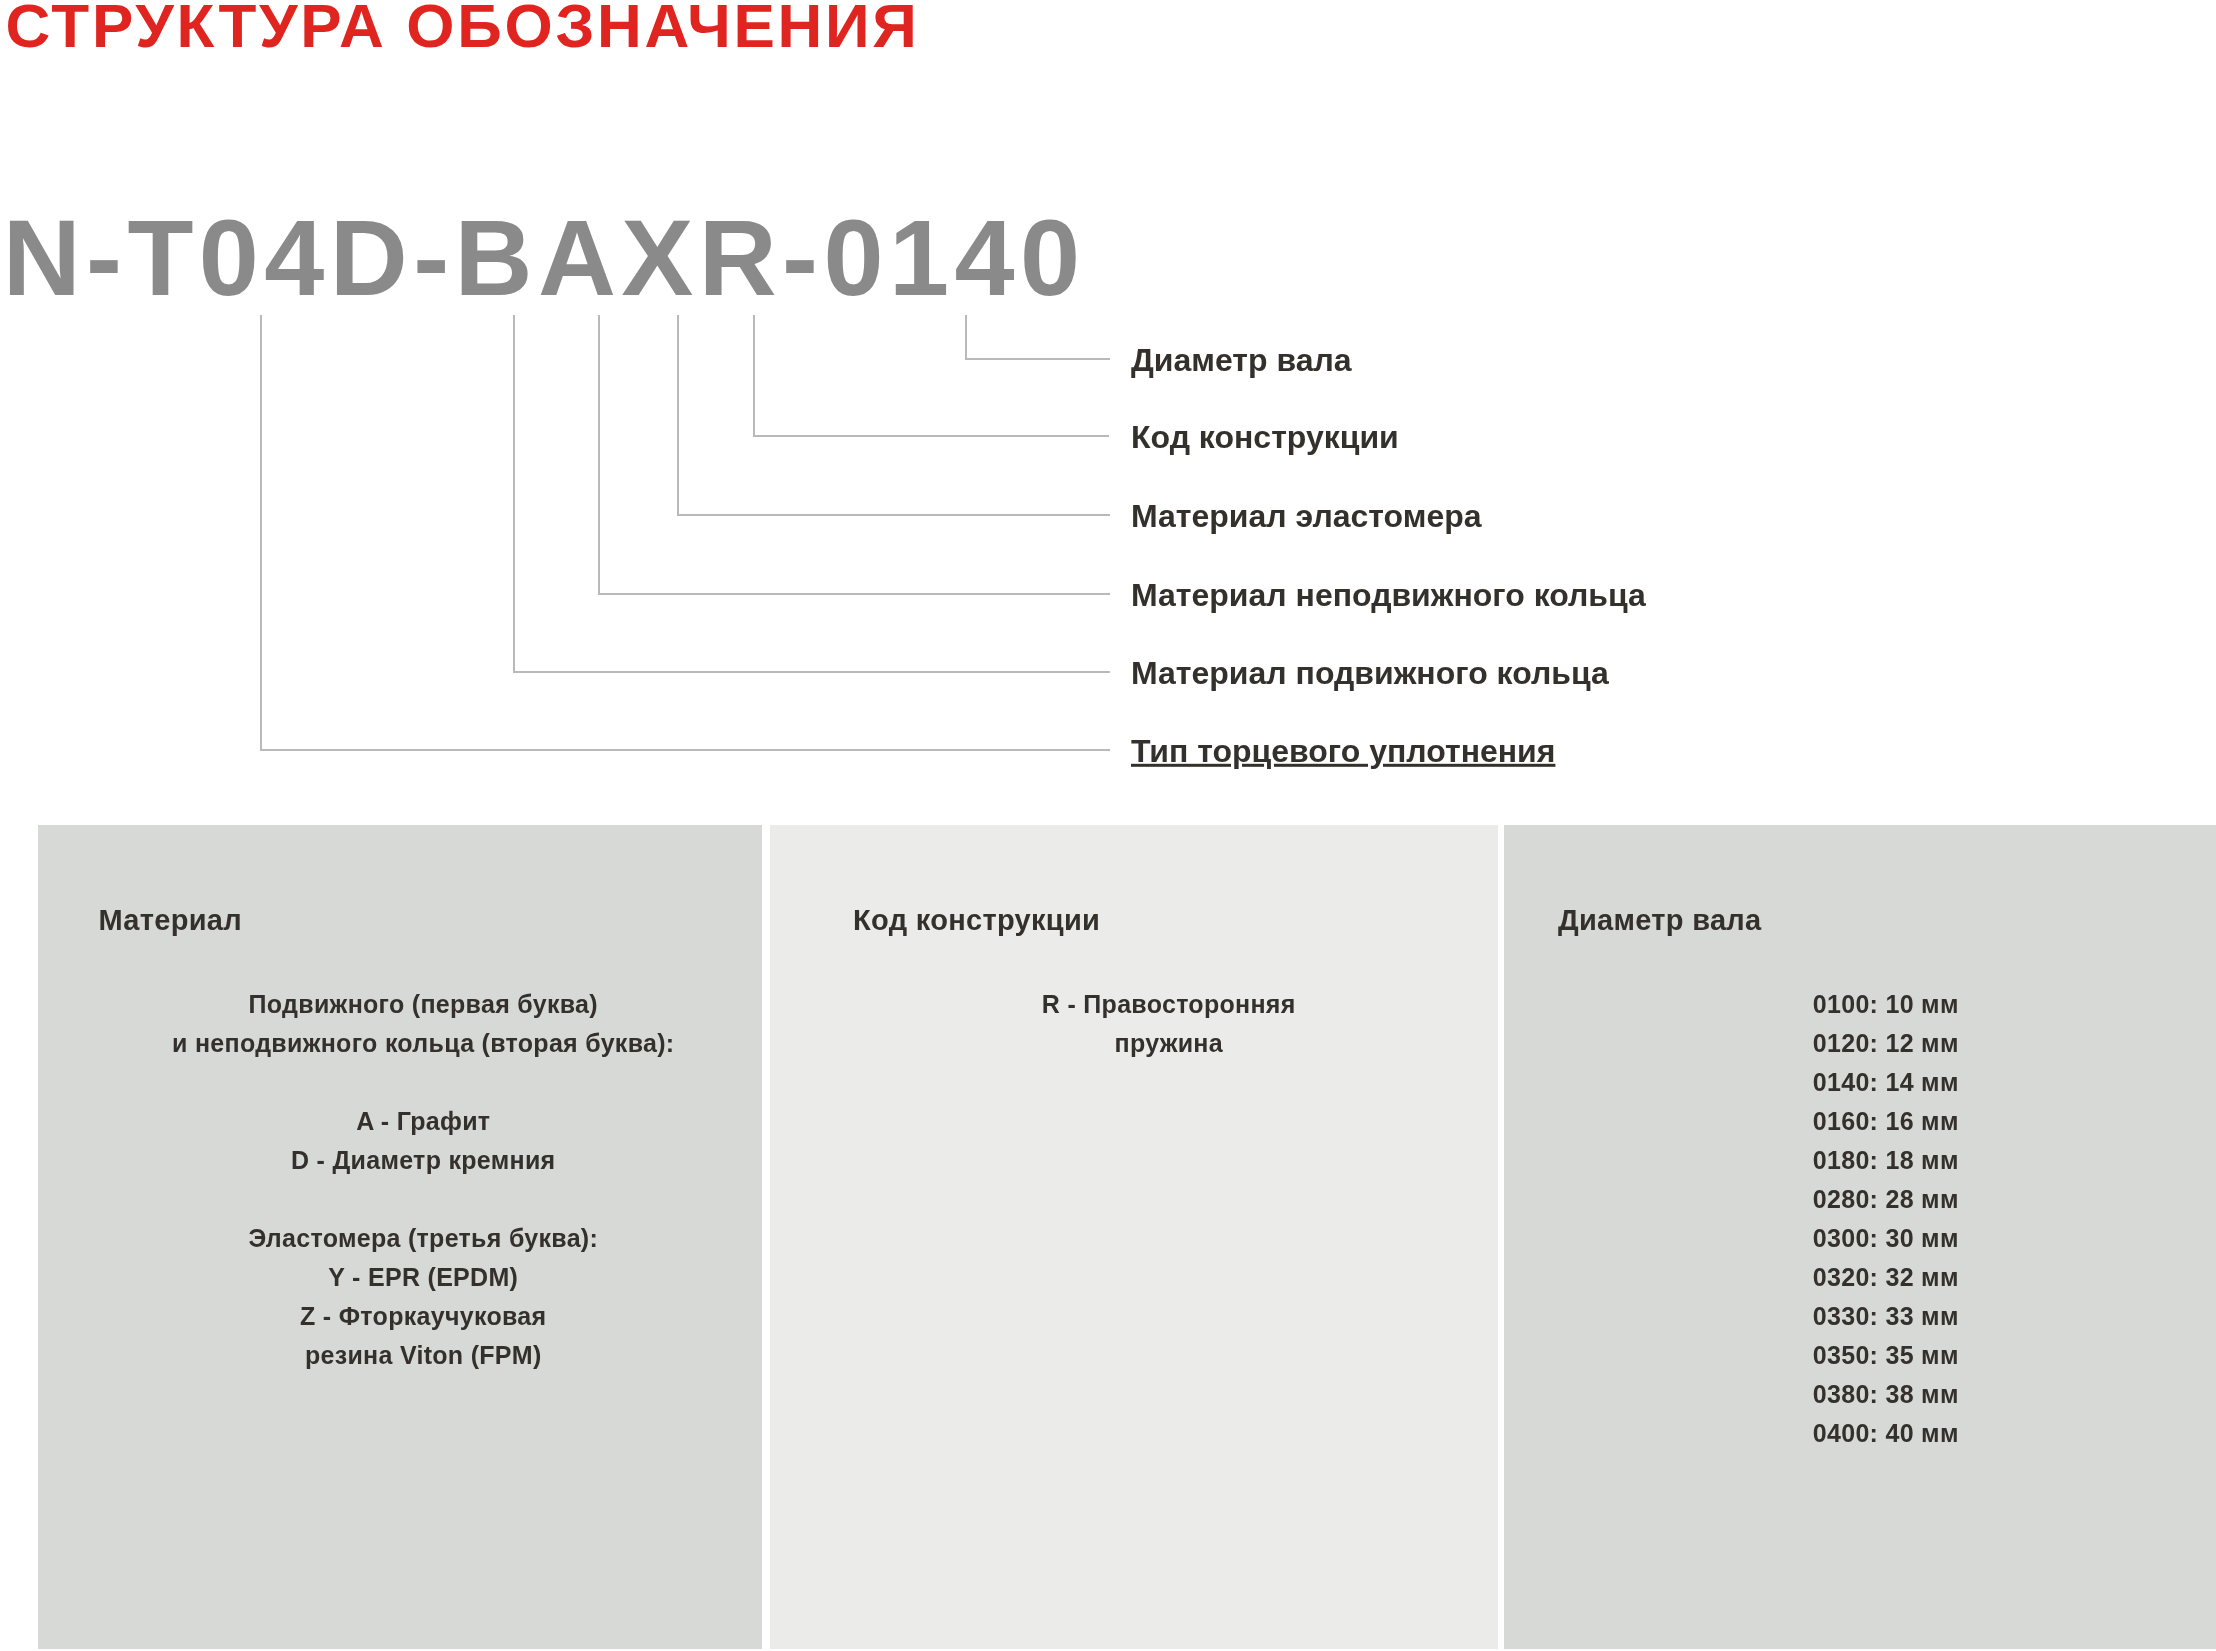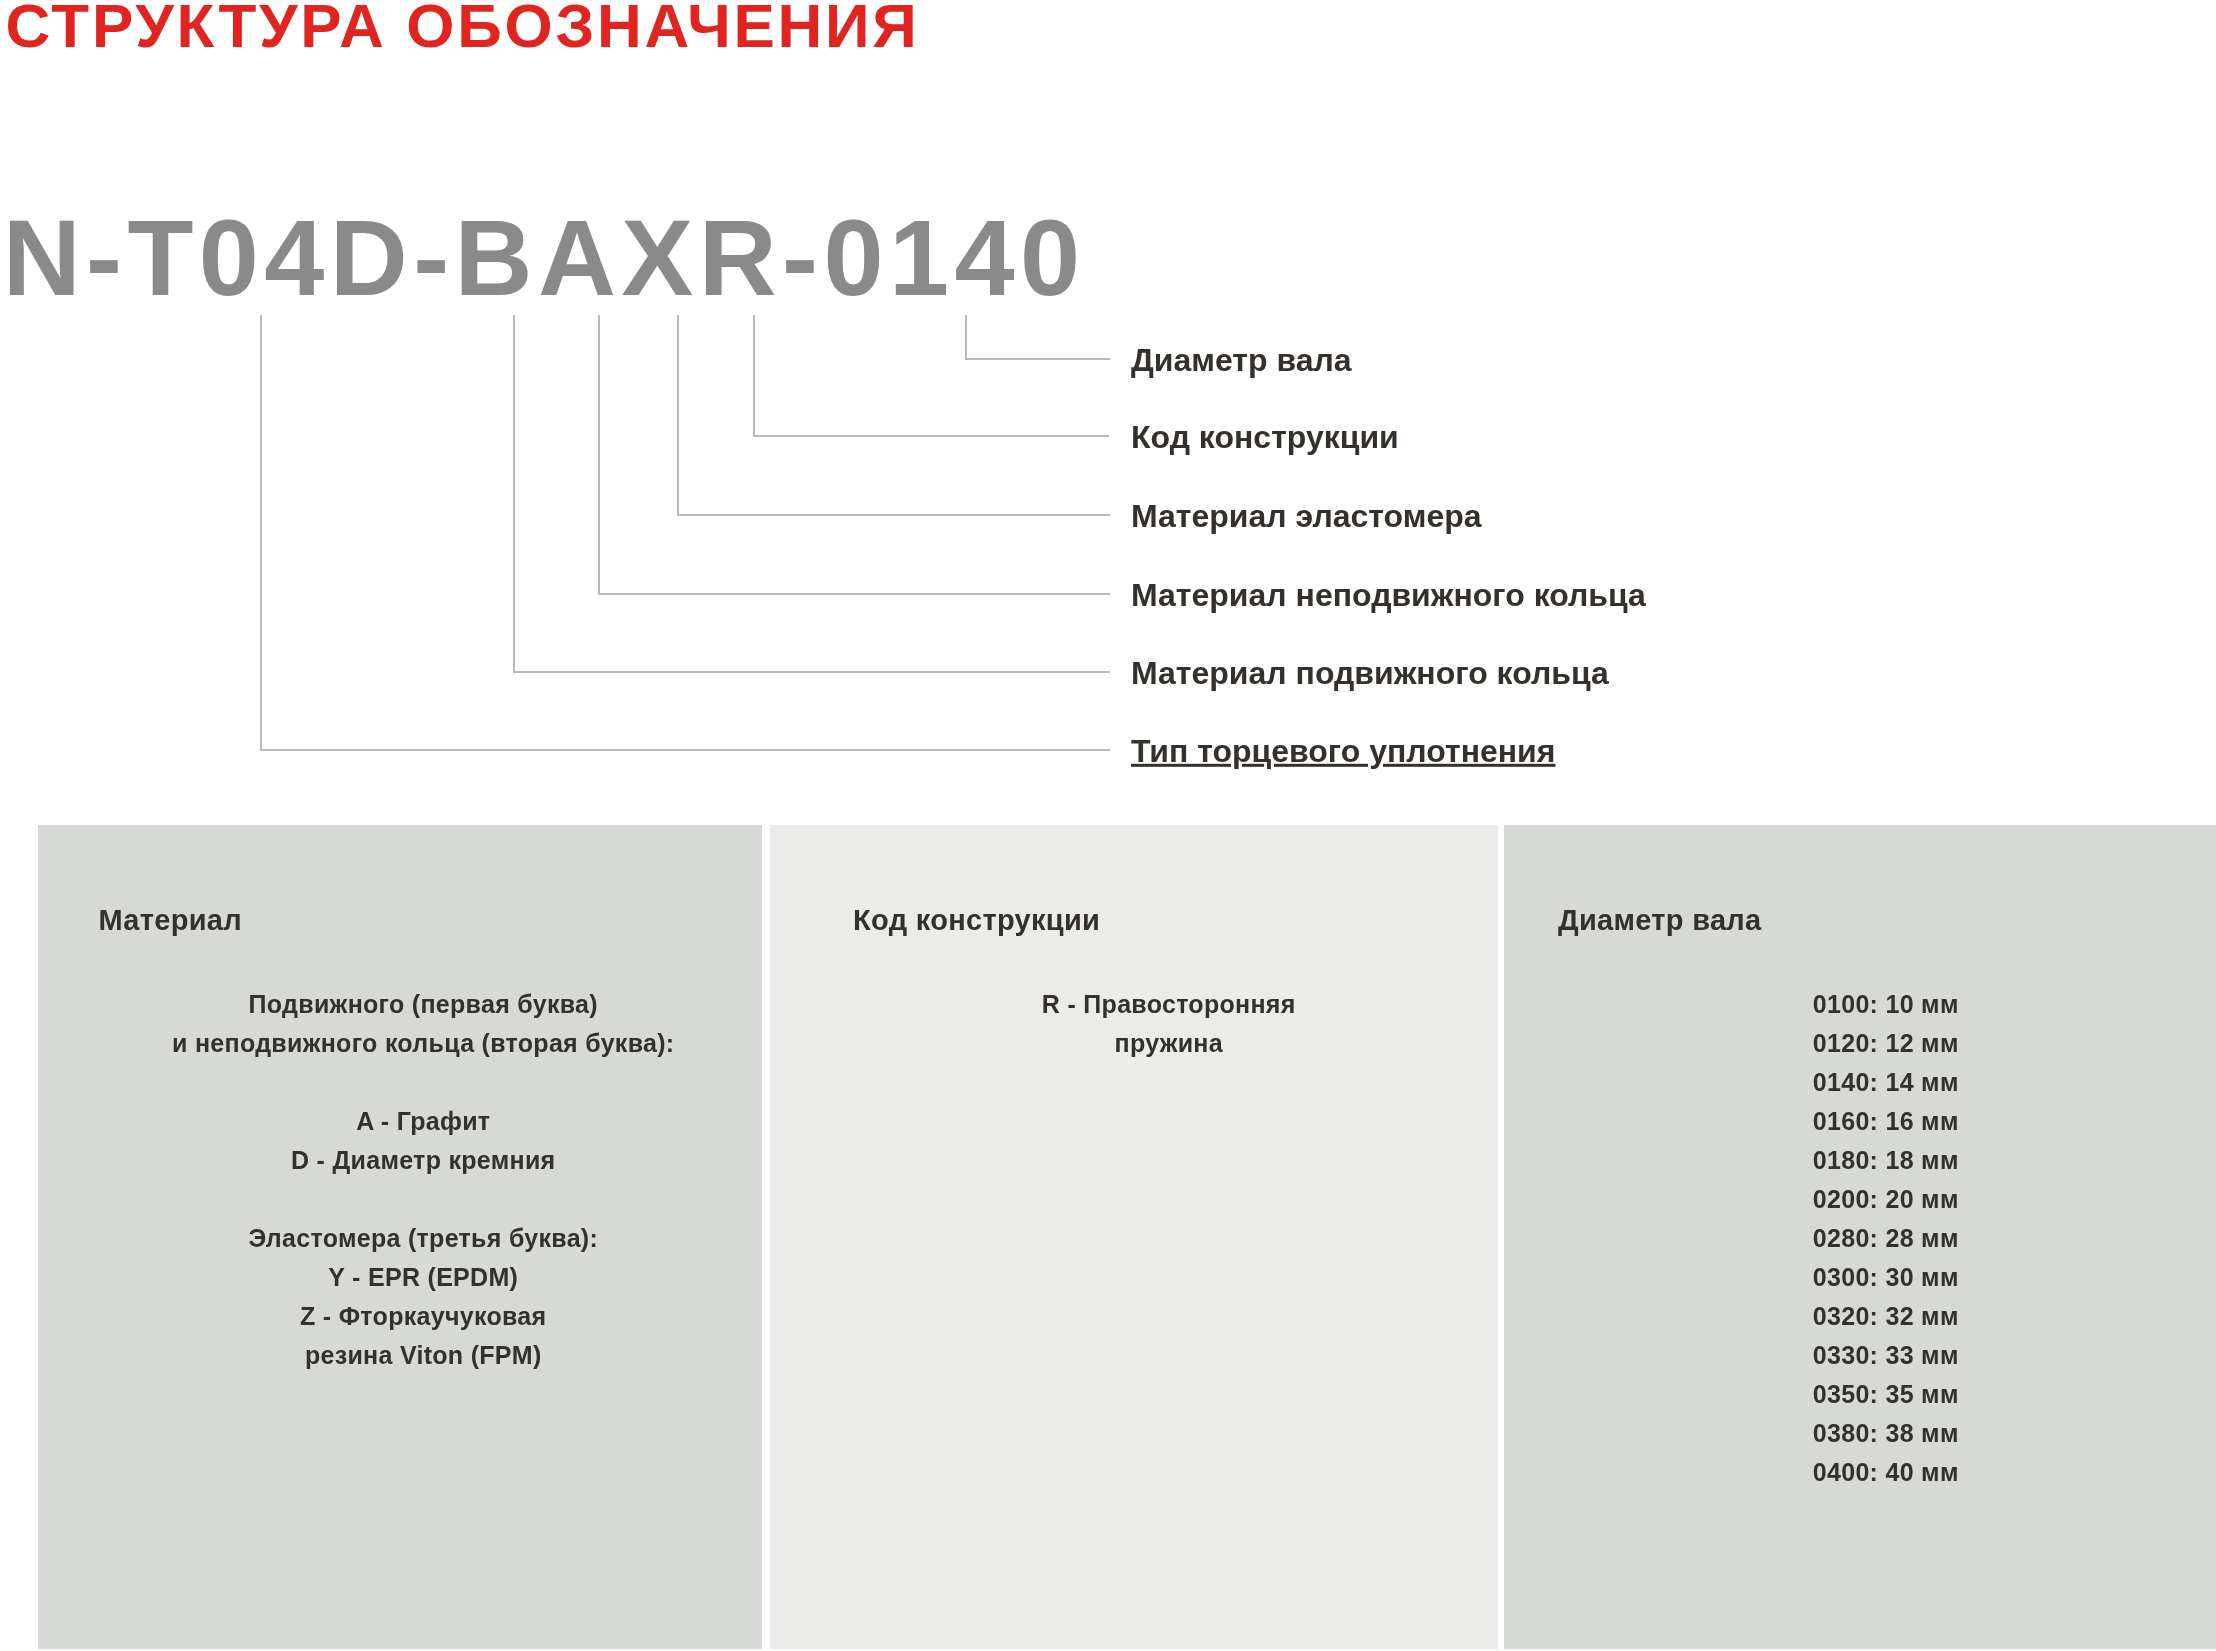--- a/index.html
+++ b/index.html
@@ -123,21 +123,20 @@
 </div>
 
 <div class="panel panel-3">
   <div class="panel-header">Диаметр вала</div>
   <div class="panel-rows">
     <div class="row">0100: 10 мм</div>
     <div class="row">0120: 12 мм</div>
     <div class="row">0140: 14 мм</div>
     <div class="row">0160: 16 мм</div>
     <div class="row">0180: 18 мм</div>
-    <div class="row">0200: 20 мм</div>
     <div class="row">0280: 28 мм</div>
     <div class="row">0300: 30 мм</div>
     <div class="row">0320: 32 мм</div>
     <div class="row">0330: 33 мм</div>
     <div class="row">0350: 35 мм</div>
     <div class="row">0380: 38 мм</div>
     <div class="row">0400: 40 мм</div>
   </div>
 </div>
 

